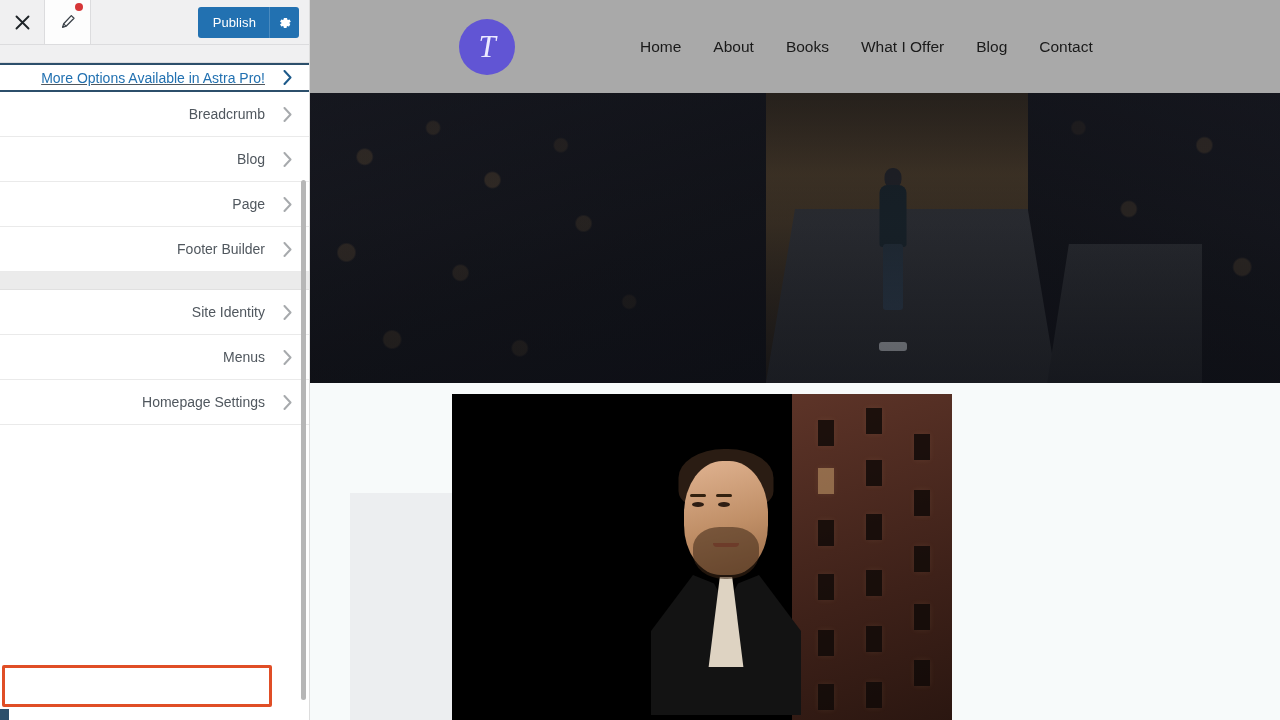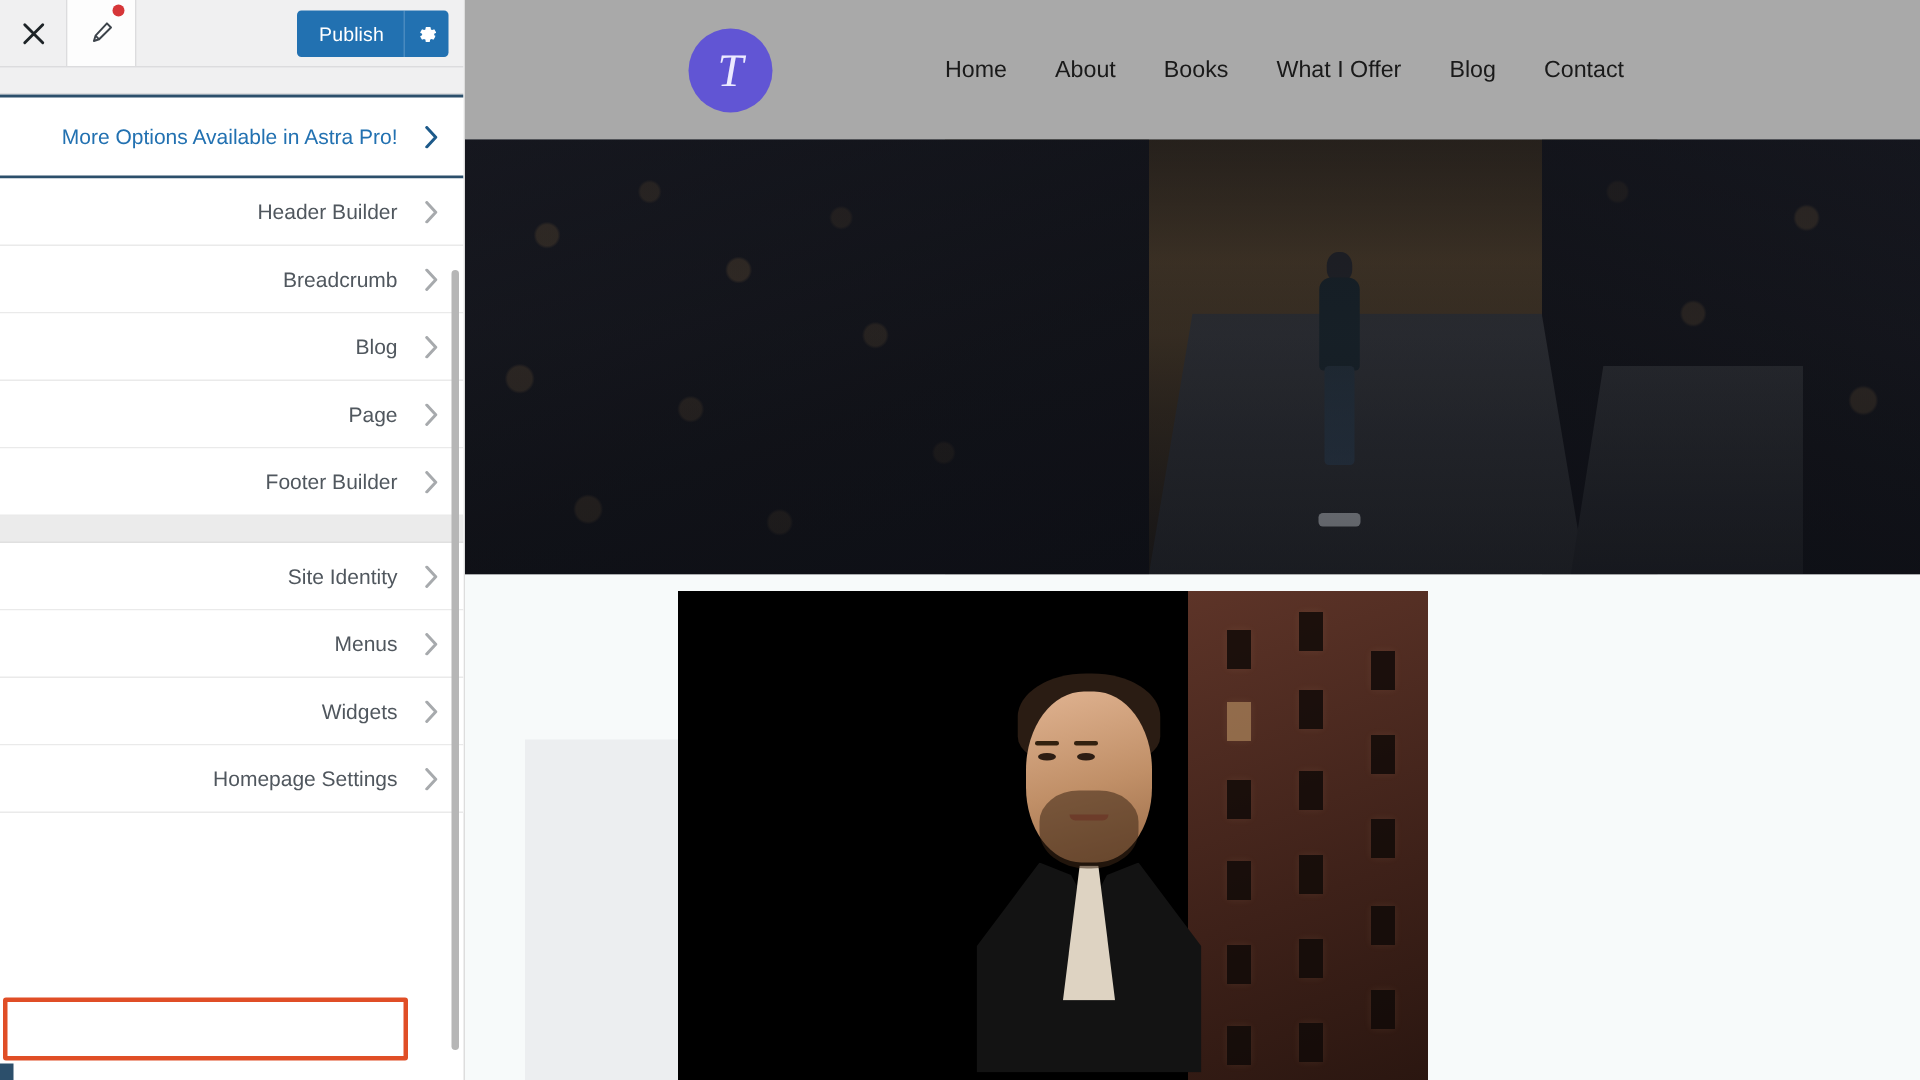--- a/index.html
+++ b/index.html
@@ -89,21 +89,22 @@
   .cz-row .label { flex: 1; line-height: 1; }
   .cz-chev {
     width: 44px;
     display: flex; align-items: center; justify-content: center;
     color: #a7aaad;
   }
   .cz-row.pro {
     border-top: 2px solid #2c4f6b;
     border-bottom: 2px solid #2c4f6b;
     background: #fff;
-    height: 56px;
+    height: 29px;
+    text-decoration: underline;
   }
   .cz-row.pro .label { color: #2271b1; font-weight: 400; }
   .cz-row.pro .cz-chev { color: #1d5a8a; }
   .cz-gap { height: 18px; background: #ebebeb; border-bottom: 1px solid #e0e0e0; }
 
   .cz-row.highlight .label { color: #2271b1; }
   .cz-row.highlight .cz-chev { color: #1d5a8a; }
   .cz-hl-box {
     position: absolute;
     left: 2px; top: 665px;
@@ -151,21 +152,21 @@
     border-radius: 50%;
     background: #6155d4;
     display: flex; align-items: center; justify-content: center;
     color: #eceaff;
     font-family: "Liberation Serif", serif;
     font-size: 31px;
     font-style: italic;
     cursor: pointer;
   }
   .site-nav {
-    position: absolute; left: 320px; top: 0;
+    position: absolute; left: 330px; top: 0;
     height: 93px;
     display: flex; align-items: center; gap: 32px;
   }
   .site-nav a {
     color: #1a1a1a;
     font-size: 15.5px;
     text-decoration: none;
     cursor: pointer;
     white-space: nowrap;
   }
@@ -371,28 +372,20 @@
       <div class="cz-row pro">
         <span class="label">More Options Available in Astra Pro!</span>
         <span class="cz-chev">
           <svg width="9" height="15" viewBox="0 0 9 15" aria-hidden="true">
               <path d="M1.5 1 L7.5 7.5 L1.5 14" fill="none" stroke="currentColor" stroke-width="2" stroke-linecap="round" stroke-linejoin="round"></path>
             </svg>
         </span>
       </div>
 
 
-      <div class="cz-row">
-        <span class="label">Header Builder</span>
-        <span class="cz-chev">
-          <svg width="9" height="15" viewBox="0 0 9 15" aria-hidden="true">
-              <path d="M1.5 1 L7.5 7.5 L1.5 14" fill="none" stroke="currentColor" stroke-width="2" stroke-linecap="round" stroke-linejoin="round"></path>
-            </svg>
-        </span>
-      </div>
 
       <div class="cz-row">
         <span class="label">Breadcrumb</span>
         <span class="cz-chev">
           <svg width="9" height="15" viewBox="0 0 9 15" aria-hidden="true">
               <path d="M1.5 1 L7.5 7.5 L1.5 14" fill="none" stroke="currentColor" stroke-width="2" stroke-linecap="round" stroke-linejoin="round"></path>
             </svg>
         </span>
       </div>
 
@@ -438,28 +431,20 @@
 
       <div class="cz-row">
         <span class="label">Menus</span>
         <span class="cz-chev">
           <svg width="9" height="15" viewBox="0 0 9 15" aria-hidden="true">
               <path d="M1.5 1 L7.5 7.5 L1.5 14" fill="none" stroke="currentColor" stroke-width="2" stroke-linecap="round" stroke-linejoin="round"></path>
             </svg>
         </span>
       </div>
 
-      <div class="cz-row">
-        <span class="label">Widgets</span>
-        <span class="cz-chev">
-          <svg width="9" height="15" viewBox="0 0 9 15" aria-hidden="true">
-              <path d="M1.5 1 L7.5 7.5 L1.5 14" fill="none" stroke="currentColor" stroke-width="2" stroke-linecap="round" stroke-linejoin="round"></path>
-            </svg>
-        </span>
-      </div>
 
       <div class="cz-row">
         <span class="label">Homepage Settings</span>
         <span class="cz-chev">
           <svg width="9" height="15" viewBox="0 0 9 15" aria-hidden="true">
               <path d="M1.5 1 L7.5 7.5 L1.5 14" fill="none" stroke="currentColor" stroke-width="2" stroke-linecap="round" stroke-linejoin="round"></path>
             </svg>
         </span>
       </div>
 

